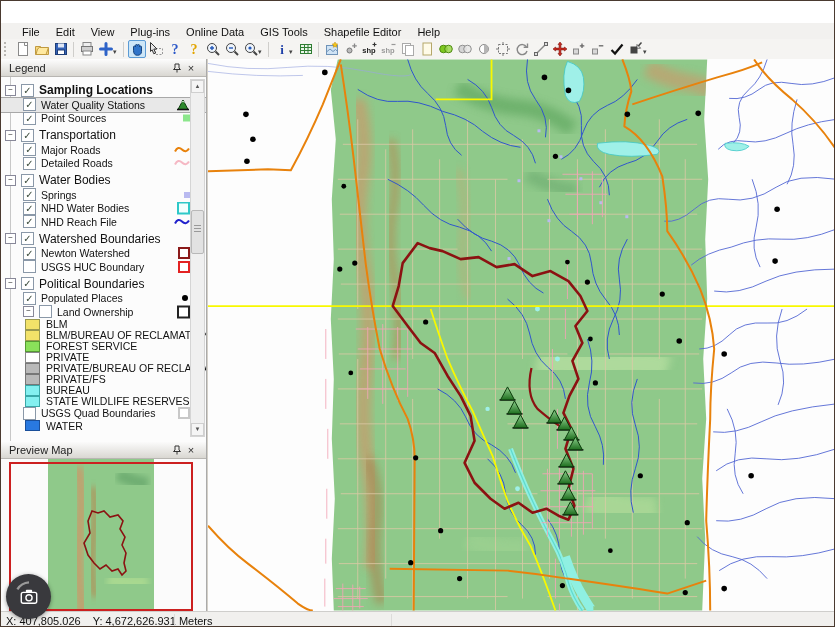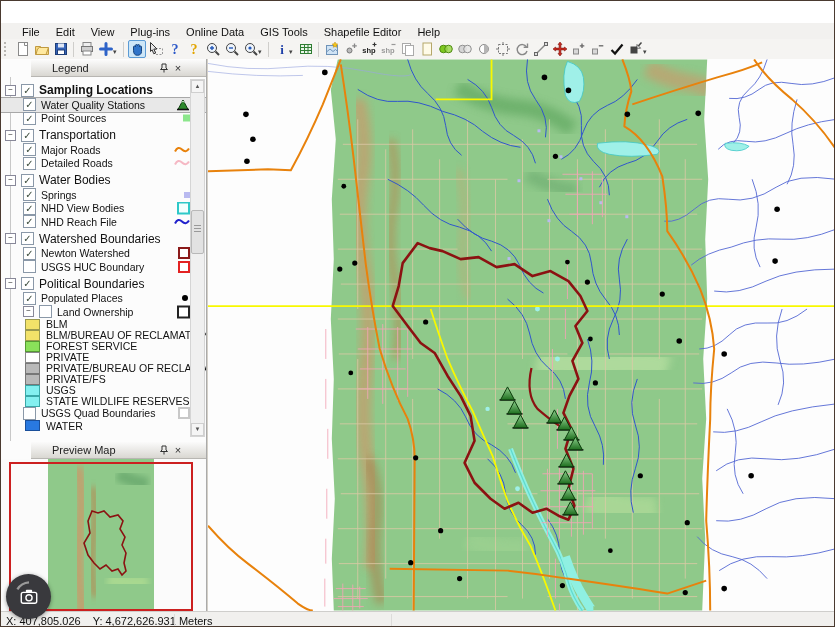--- a/index.html
+++ b/index.html
@@ -30,21 +30,21 @@
   .tb-grip{width:3px;height:14px;margin:0 4px 0 3px;border-left:2px dotted #b8b6b2;}
   .tb-sep{width:1px;height:15px;background:#cfcecb;margin:0 3px;}
   .tb-btn{width:18px;height:18px;display:flex;align-items:center;justify-content:center;position:relative;margin:0 0.5px;}
   .tb-btn svg{width:16px;height:16px;display:block;}
   .tb-btn.active{background:#cde6f7;border:1px solid #5b9bd5;border-radius:2px;box-sizing:border-box;}
   .tb-caret{font-size:7px;color:#444;margin:6px 1px 0 -2px;width:6px;}
   
   #workspace{position:absolute;left:0;top:58px;width:835px;height:552px;}
   #left-panels{position:absolute;left:0;top:0;width:205px;height:552px;background:#fcfcfc;}
   .panel-header{height:17px;background:linear-gradient(#fdfdfd,#d9d7d2);border-bottom:1px solid #b8b6b2;
-    display:flex;align-items:center;padding:0 21px;margin-left:30px;}
+    display:flex;align-items:center;padding:0 8px;}
   .panel-title{flex:1;font-size:11px;color:#222;}
   .panel-btn{width:14px;height:13px;display:flex;align-items:center;justify-content:center;color:#333;font-size:11px;}
   .panel-btn svg{width:10px;height:10px;}
   
   #legend-body{position:relative;height:361px;overflow:hidden;background:#fcfcfc;padding-top:3px;}
   .lrow{position:relative;display:flex;align-items:center;white-space:nowrap;overflow:hidden;padding-right:18px;}
   .lrow.group{height:16px;margin-top:2px;padding-left:4px;}
   .lrow.item{height:13.5px;padding-left:22px;}
   .lrow.chip{height:11px;padding-left:24px;}
   .lrow.selected{background:#e8e8e8;outline:1px solid #a8a8a8;}
@@ -365,21 +365,21 @@
               </div>
               <div class="lrow item">
                 <div class="cbox">✓</div>
                 <span class="llabel">Springs</span>
                 <span class="lswatch">
                   <span style="width: 6px; height: 6px; background: rgb(185, 186, 240); display: inline-block;"></span>
                 </span>
               </div>
               <div class="lrow item">
                 <div class="cbox">✓</div>
-                <span class="llabel">NHD View Bodies</span>
+                <span class="llabel">NHD Water Bodies</span>
                 <span class="lswatch">
                   <span style="width: 9px; height: 9px; background: rgb(242, 255, 254); border: 2px solid rgb(46, 200, 200); display: inline-block;"></span>
                 </span>
               </div>
               <div class="lrow item">
                 <div class="cbox">✓</div>
                 <span class="llabel">NHD Reach File</span>
                 <span class="lswatch">
                   <svg width="16" height="9" viewBox="0 0 16 9">
                     <path d="M1,6 Q4,0 8,4 T15,3" fill="none" stroke="#2222cc" stroke-width="2"></path>
@@ -446,21 +446,21 @@
               <div class="lrow chip">
                 <div class="chipbox" style="background:#b9b9b9;border:1px solid #777"></div>
                 <span class="llabel">PRIVATE/BUREAU OF RECLAMATI</span>
               </div>
               <div class="lrow chip">
                 <div class="chipbox" style="background:#b9b9b9;border:1px solid #777"></div>
                 <span class="llabel">PRIVATE/FS</span>
               </div>
               <div class="lrow chip">
                 <div class="chipbox" style="background:#84f0f0;border:1px solid #3aa8a8"></div>
-                <span class="llabel">USGS</span>
+                <span class="llabel">BUREAU</span>
               </div>
               <div class="lrow chip">
                 <div class="chipbox" style="background:#84f0f0;border:1px solid #3aa8a8"></div>
                 <span class="llabel">STATE WILDLIFE RESERVES</span>
               </div>
               <div class="lrow item">
                 <div class="cbox"></div>
                 <span class="llabel">USGS Quad Boundaries</span>
                 <span class="lswatch">
                   <span style="width: 8px; height: 8px; background: rgb(255, 255, 255); border: 2px solid rgb(200, 200, 200); display: inline-block;"></span>

